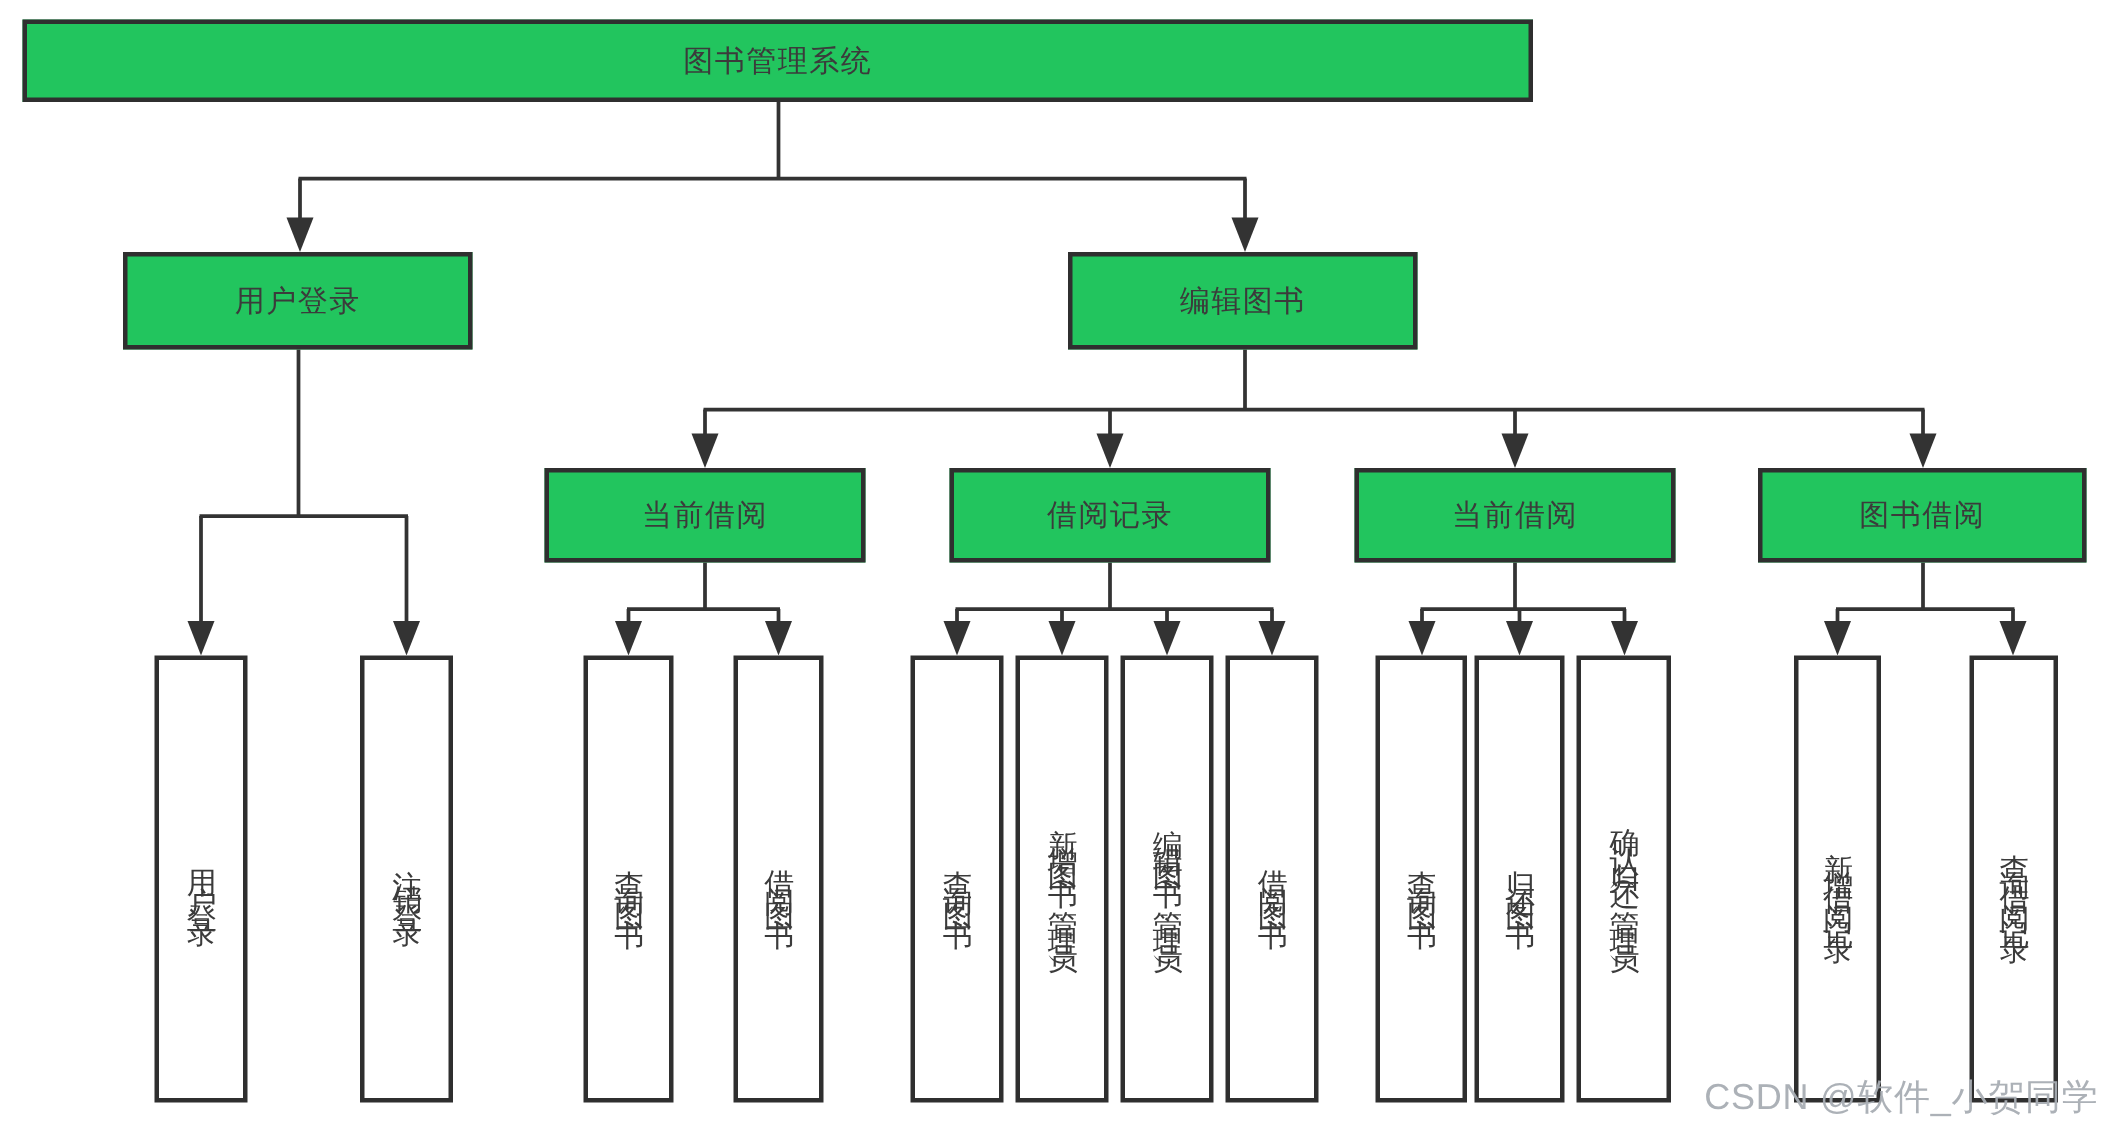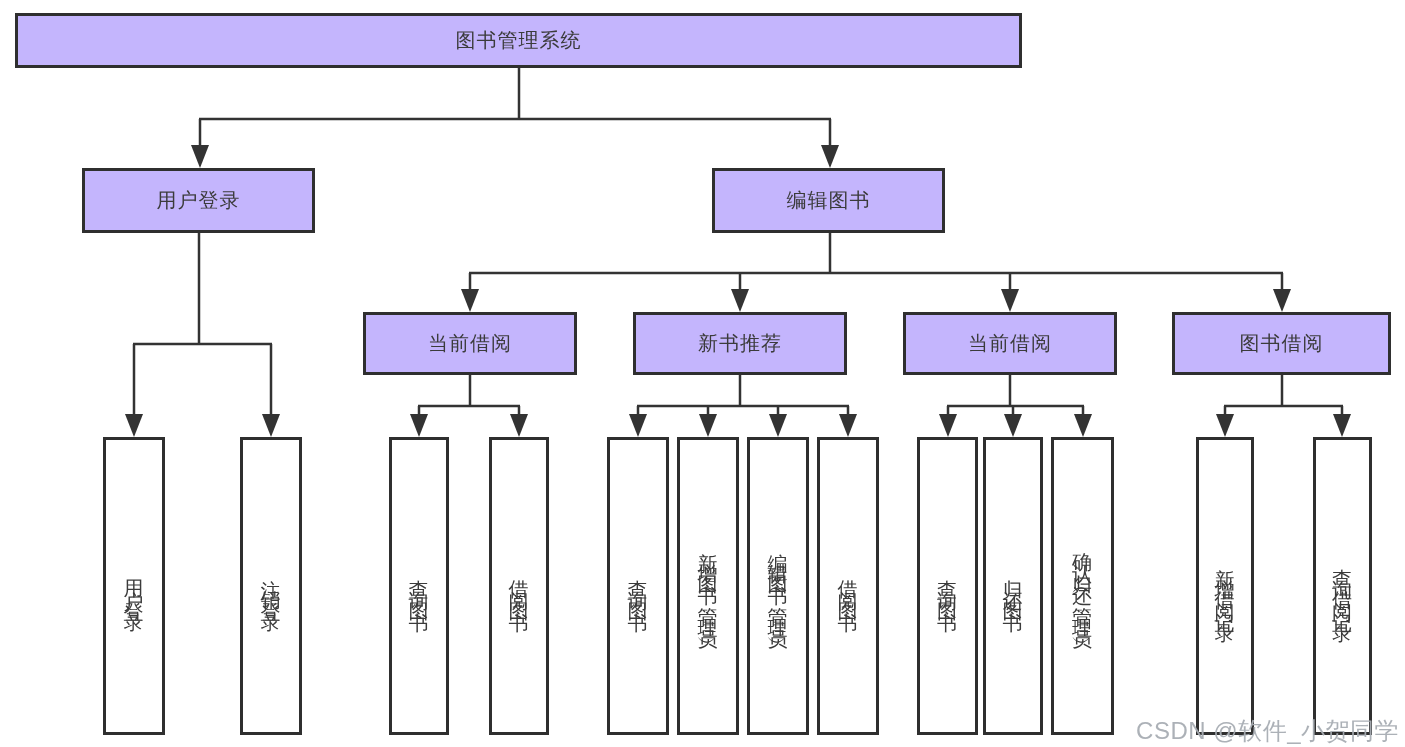--- a/index.html
+++ b/index.html
@@ -10,21 +10,21 @@
     font-family:"Liberation Sans","DejaVu Sans",sans-serif;
     overflow:hidden;
   }
   #connectors{position:absolute;left:0;top:0;width:1405px;height:747px;}
   #connectors line{stroke:#333333;stroke-width:2.5;}
   #connectors polygon{fill:#333333;stroke:none;}
   .hbox{
     position:absolute;
     box-sizing:border-box;
     border:3px solid #2f2f2f;
-    background:#c4b5fd;
+    background:#22c55e;
     display:flex;align-items:center;justify-content:center;
     font-size:20px;color:#3b3b3b;
     letter-spacing:1px;
   }
   .vbox{
     position:absolute;
     box-sizing:border-box;
     border:3px solid #2f2f2f;
     background:#ffffff;
     display:flex;align-items:center;justify-content:center;
@@ -137,21 +137,21 @@
     <span>用户登录</span>
   </div>
   <div class="hbox" style="left:712px;top:168px;width:233px;height:65px;">
     <span>编辑图书</span>
   </div>
 
   <div class="hbox" style="left:363px;top:312px;width:214px;height:63px;">
     <span>当前借阅</span>
   </div>
   <div class="hbox" style="left:633px;top:312px;width:214px;height:63px;">
-    <span>新书推荐</span>
+    <span>借阅记录</span>
   </div>
   <div class="hbox" style="left:903px;top:312px;width:214px;height:63px;">
     <span>当前借阅</span>
   </div>
   <div class="hbox" style="left:1172px;top:312px;width:219px;height:63px;">
     <span>图书借阅</span>
   </div>
 
   <div class="vbox" style="left:103px;width:62px;">
     <span>用户登录</span>

